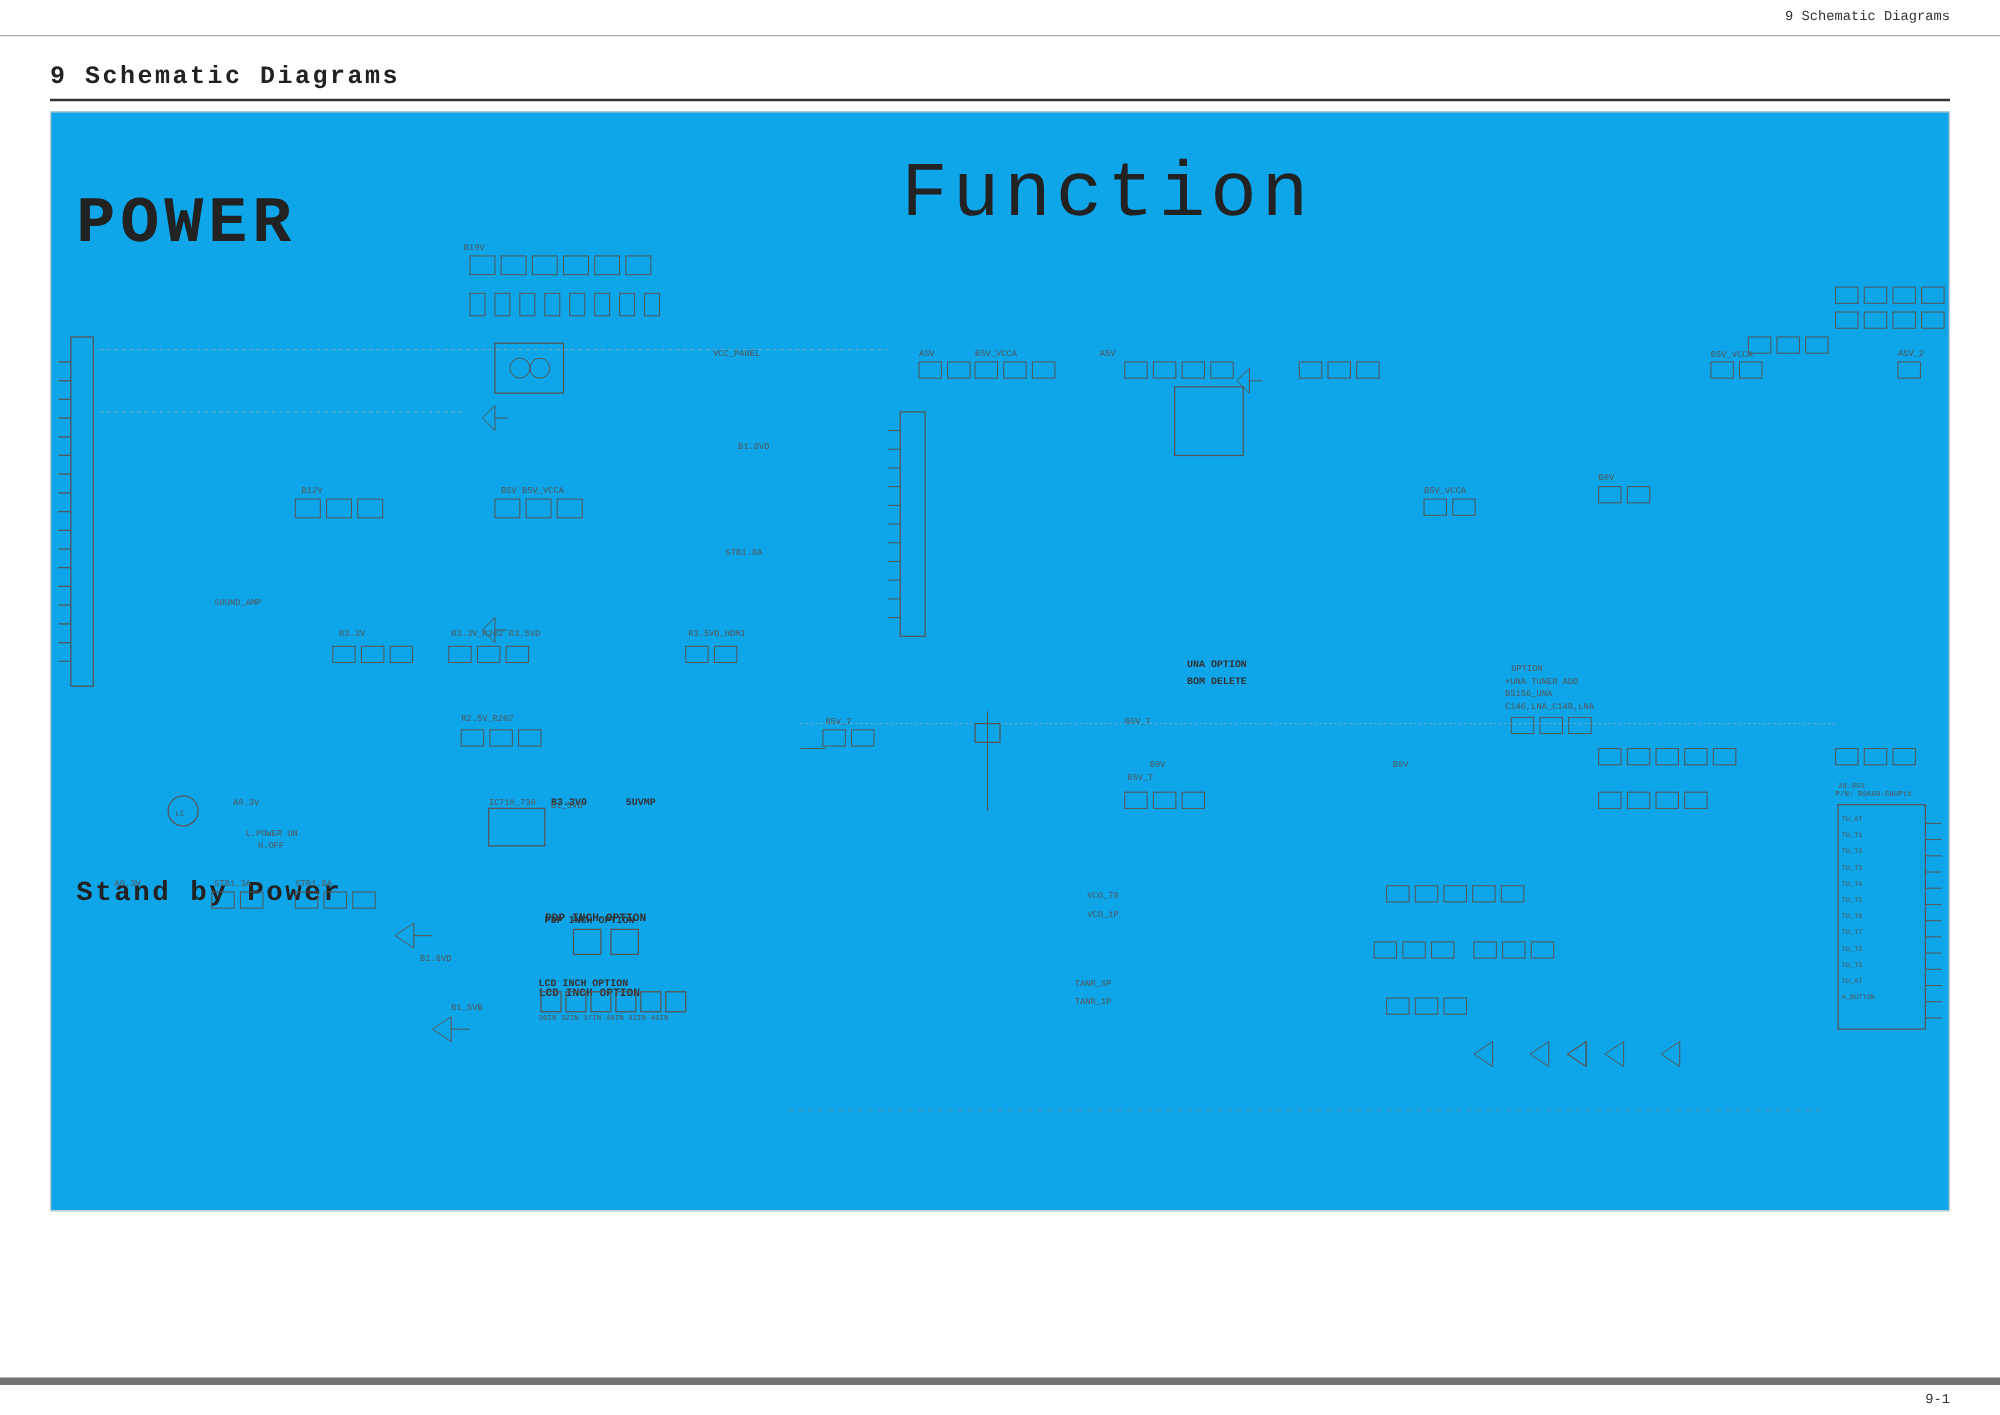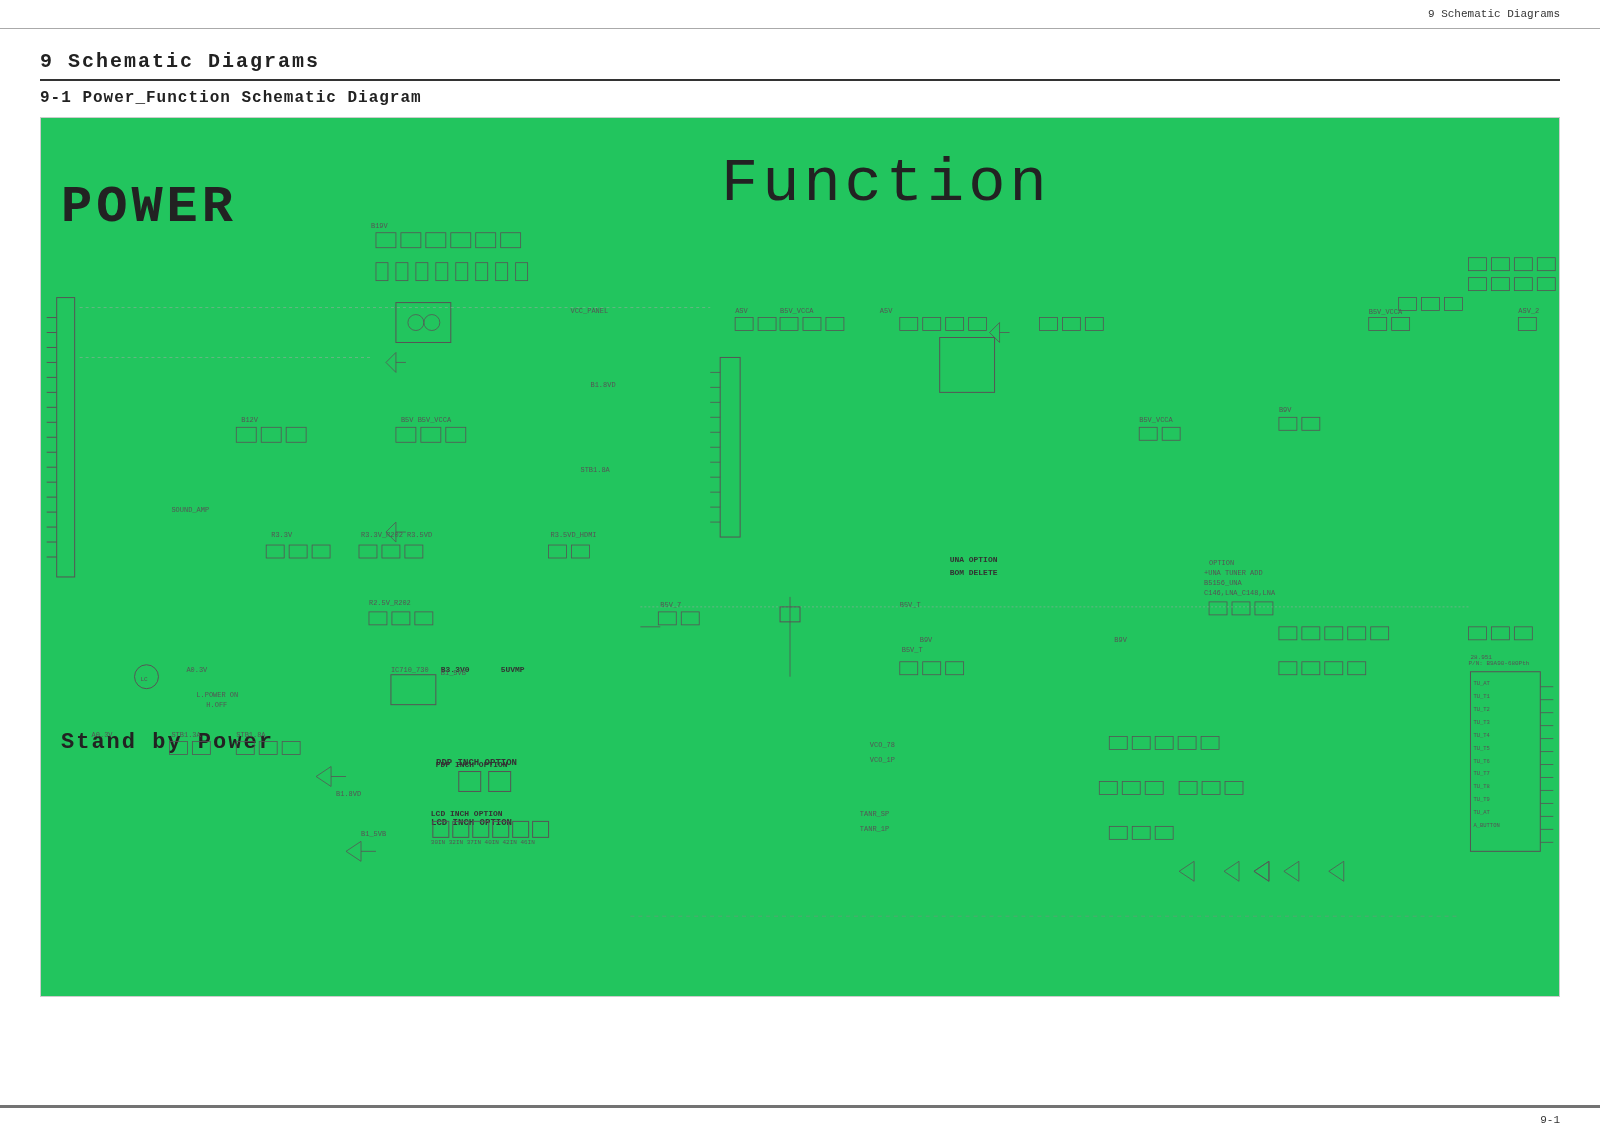--- a/index.html
+++ b/index.html
@@ -61,21 +61,21 @@
       margin-bottom: 10px;
       font-family: 'Courier New', monospace;
     }
 
     
     .schematic-container {
       position: relative;
       width: 1520px;
       height: 880px;
       border: 1px solid #ccc;
-      background: #22c55e;
+      background: #0ea5e9;
       overflow: hidden;
     }
 
     
     .schematic-label-power {
       position: absolute;
       top: 60px;
       left: 20px;
       font-size: 52px;
       font-weight: bold;
@@ -146,42 +146,41 @@
       color: #333;
       font-family: 'Courier New', monospace;
     }
 
     
     .footer-bar {
       position: absolute;
       bottom: 0;
       left: 0;
       right: 0;
-      border-top: 3px solid #737373;
+      border-top: 6px solid #737373;
       padding: 6px 40px;
       display: flex;
       justify-content: flex-end;
       align-items: center;
       font-size: 11px;
       color: #333;
     }
   </style>
 </head>
 <body>
 
 <div class="header-bar">
   <span>9 Schematic Diagrams</span>
 </div>
 
 <div class="main-content">
 
   <div class="section-title">9 Schematic Diagrams</div>
 
 
-  <div class="sub-title">9-1 Power_Function Schematic Diagram</div>
 
   <div class="schematic-container">
 
     <div class="schematic-label-power">POWER</div>
 
     <div class="schematic-label-function">Function</div>
 
 
     <div class="schematic-label-standby">Stand by Power</div>
 

